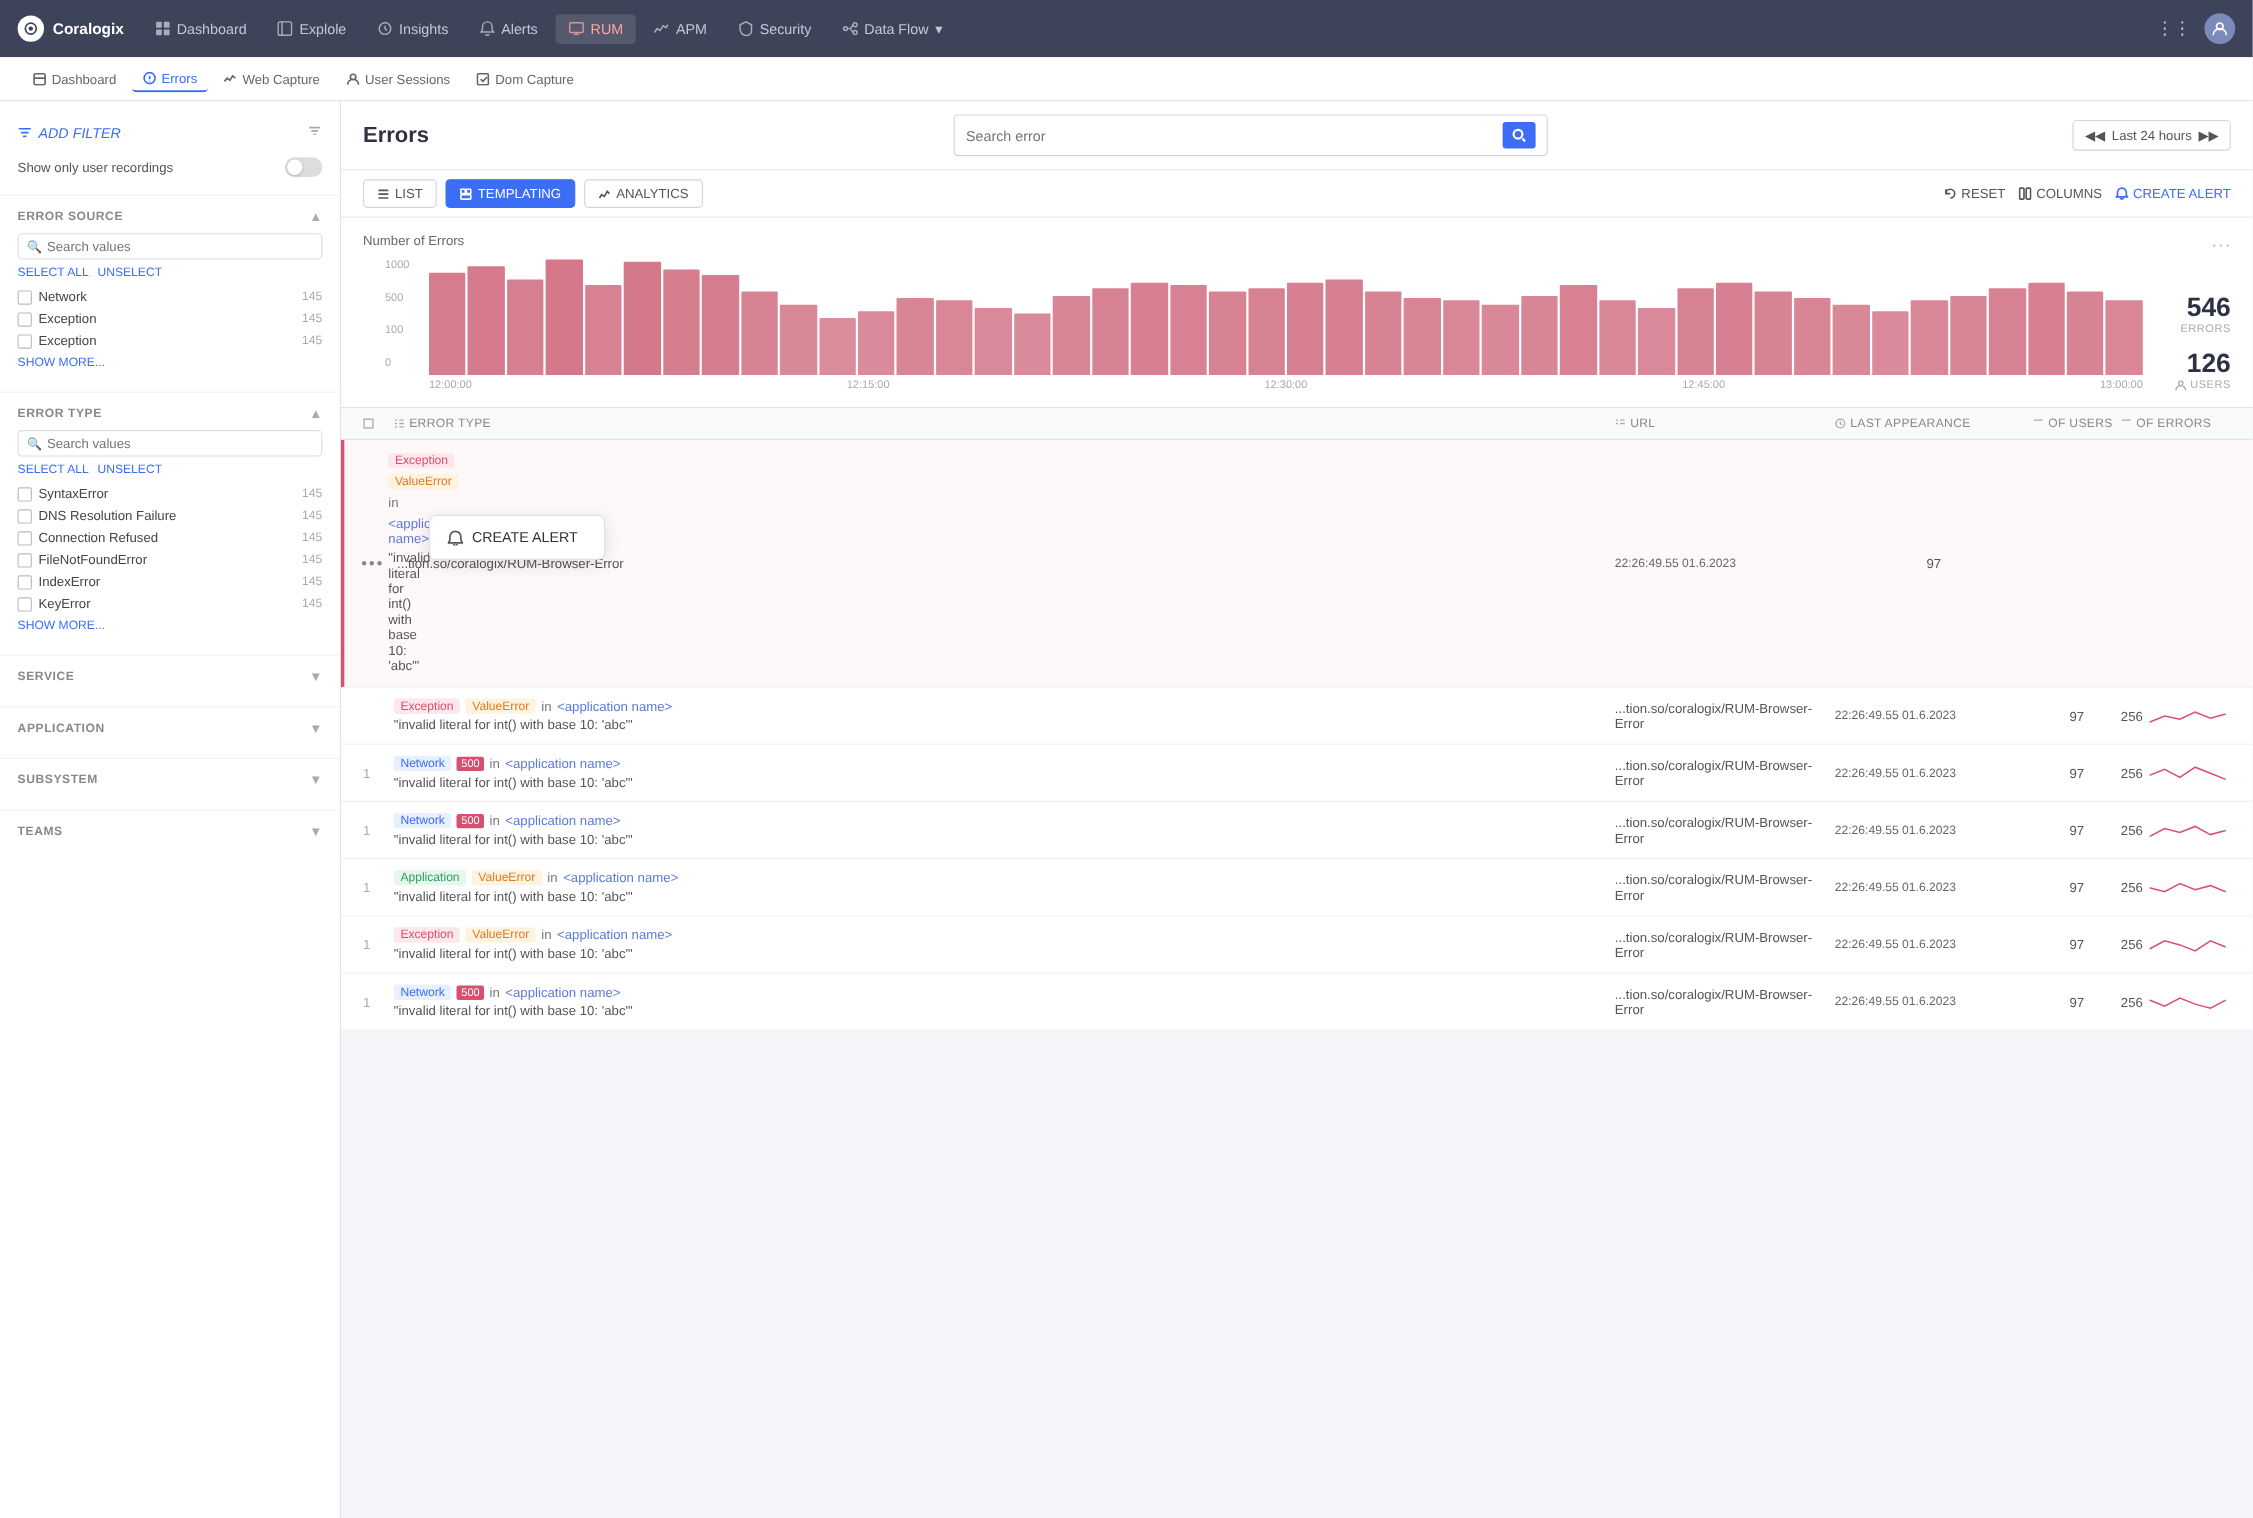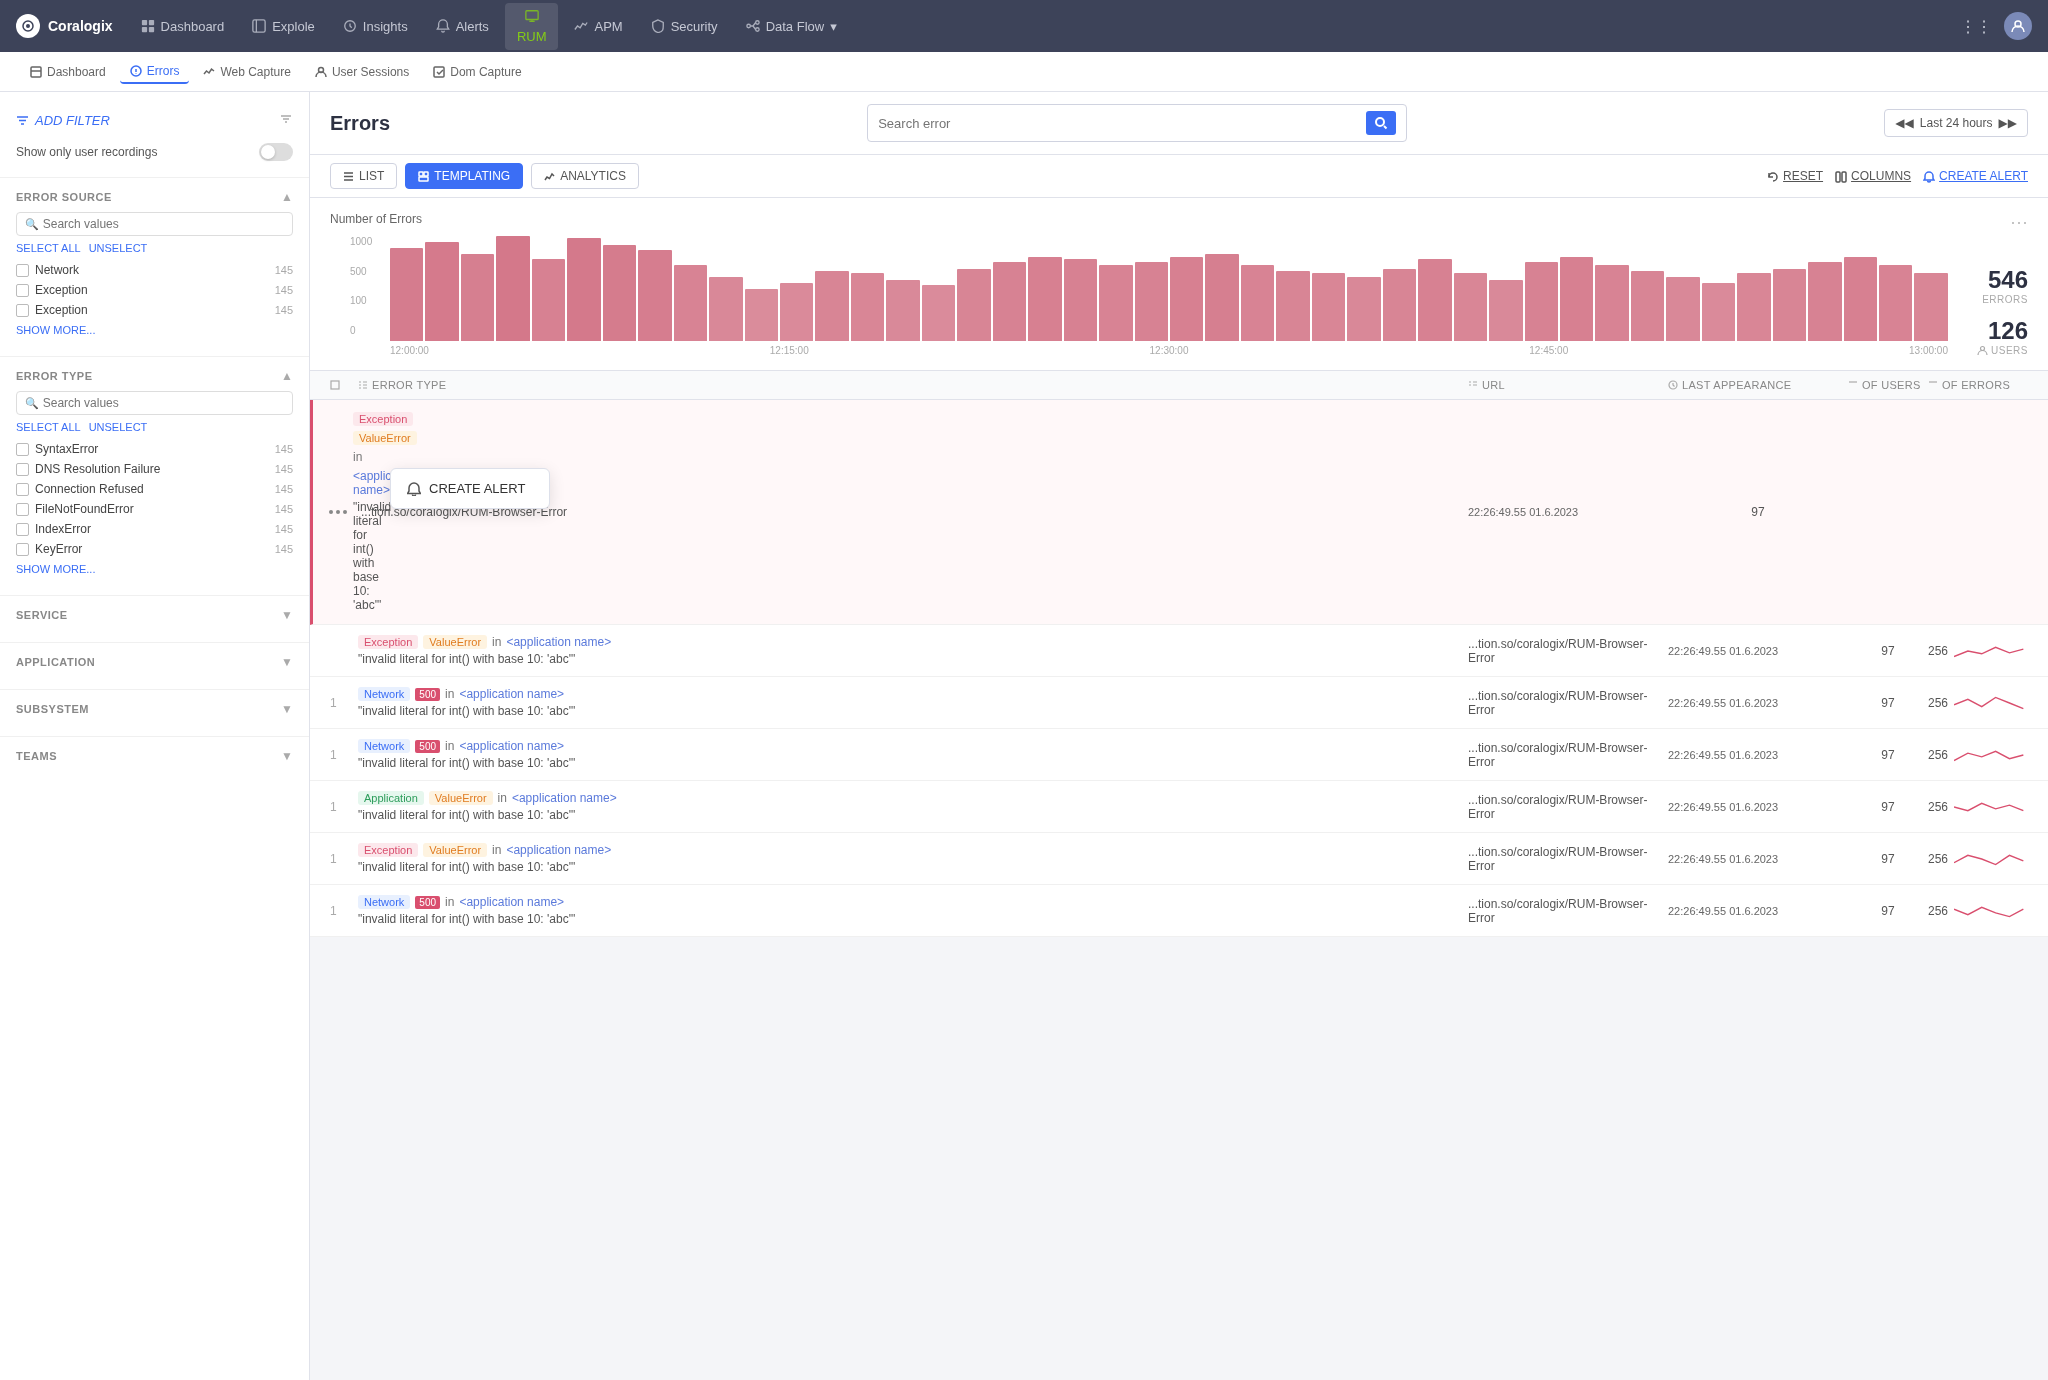--- a/index.html
+++ b/index.html
@@ -64,21 +64,21 @@
     .search-btn { background: #3b6ef5; border: none; border-radius: 3px; padding: 5px 8px; cursor: pointer; display: flex; align-items: center; justify-content: center; }
     .search-btn svg { width: 14px; height: 14px; color: #fff; }
     .time-range { display: flex; align-items: center; gap: 6px; background: #fff; border: 1px solid #d0d3e0; border-radius: 4px; padding: 6px 10px; cursor: pointer; font-size: 12px; color: #555; }
 
     
     .toolbar { background: #fff; padding: 8px 20px; display: flex; align-items: center; gap: 8px; border-bottom: 1px solid #e0e2ea; }
     .tab-btn { padding: 5px 12px; border-radius: 4px; font-size: 12px; cursor: pointer; border: 1px solid #d0d3e0; display: flex; align-items: center; gap: 5px; }
     .tab-btn.active { background: #3b6ef5; color: #fff; border-color: #3b6ef5; }
     .tab-btn.inactive { background: #fff; color: #555; }
     .toolbar-right { margin-left: auto; display: flex; align-items: center; gap: 12px; }
-    .toolbar-action { font-size: 12px; color: #555; cursor: pointer; display: flex; align-items: flex-end; gap: 4px; text-decoration: underline; }
+    .toolbar-action { font-size: 12px; color: #555; cursor: pointer; display: flex; align-items: center; gap: 4px; }
     .toolbar-action.primary { color: #3b6ef5; }
 
     
     .chart-area { background: #fff; margin: 0; padding: 14px 20px; border-bottom: 1px solid #e0e2ea; position: relative; }
     .chart-title { font-size: 12px; color: #666; margin-bottom: 10px; }
     .chart-container { display: flex; align-items: flex-end; margin-left: 20px; }
     .chart-stats { display: flex; flex-direction: column; align-items: flex-end; gap: 12px; padding-left: 20px; min-width: 80px; }
     .stat-box { text-align: right; }
     .stat-number { font-size: 24px; font-weight: 700; color: #2d3142; }
     .stat-label { font-size: 10px; color: #aaa; letter-spacing: 0.5px; text-transform: uppercase; display: flex; align-items: center; gap: 3px; }
@@ -109,21 +109,21 @@
     .sparkline { width: 80px; height: 24px; }
 
     
     .row-selected { background: #fff8f9; }
 
     
     ::-webkit-scrollbar { width: 6px; height: 6px; }
     ::-webkit-scrollbar-track { background: #f0f0f0; }
     ::-webkit-scrollbar-thumb { background: #ccc; border-radius: 3px; }
 
-    .nav-item-active { background: rgba(255,255,255,0.12); color: #84cc16; flex-direction: column; }
+    .nav-item-active { background: rgba(255,255,255,0.12); color: #fca5a5; }
   </style>
 </head>
 <body>
 
 <nav class="top-nav">
   <div class="nav-logo">
     <div class="nav-logo-icon">
       <svg width="14" height="14" viewBox="0 0 14 14" fill="none">
         <circle cx="7" cy="7" r="5" stroke="#3d4359" stroke-width="1.5"></circle>
         <circle cx="7" cy="7" r="2" fill="#3d4359"></circle>

